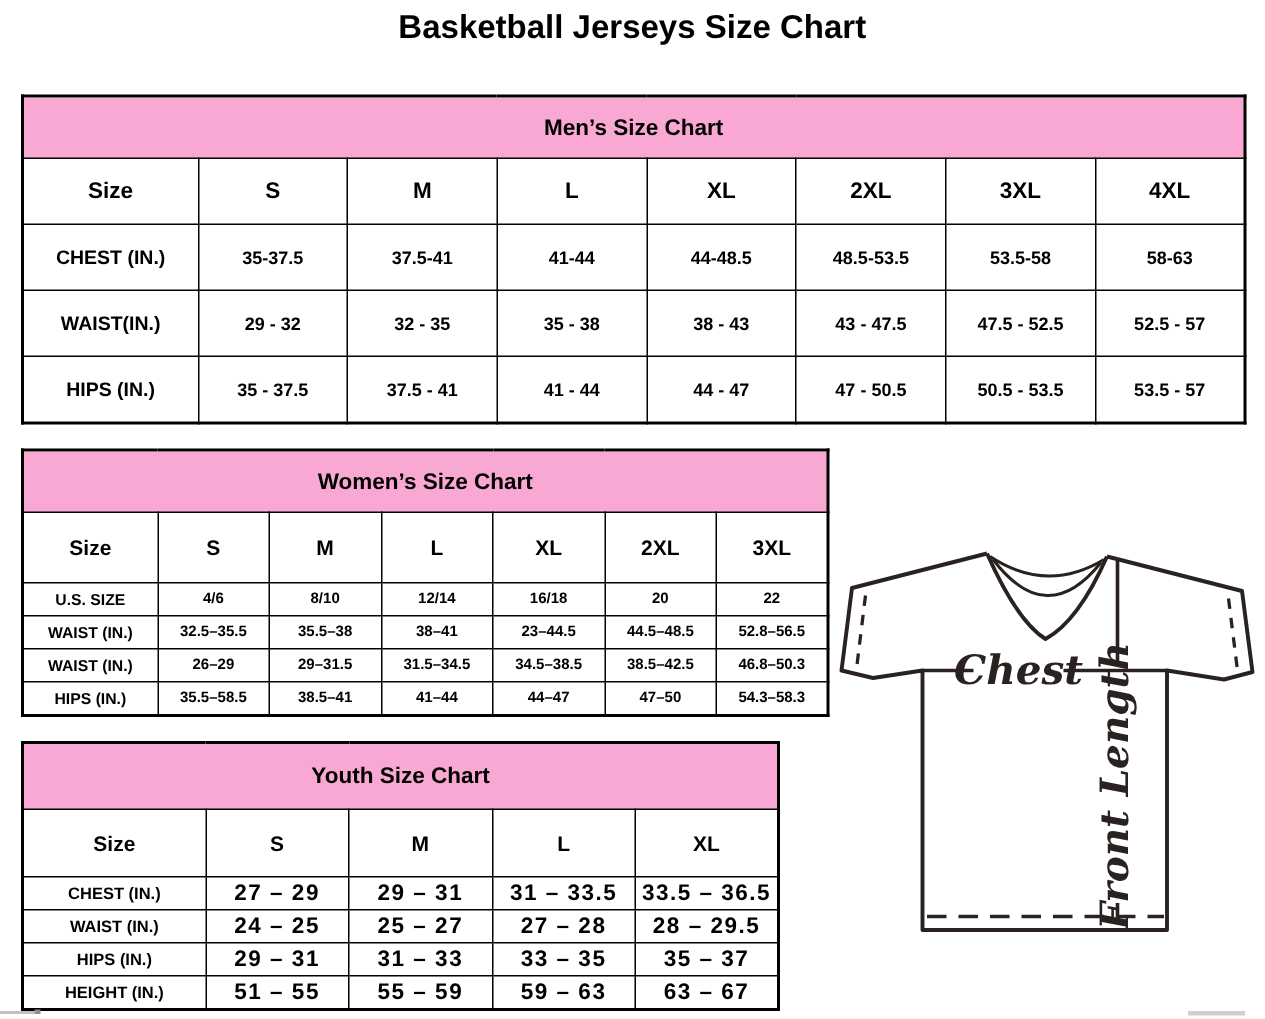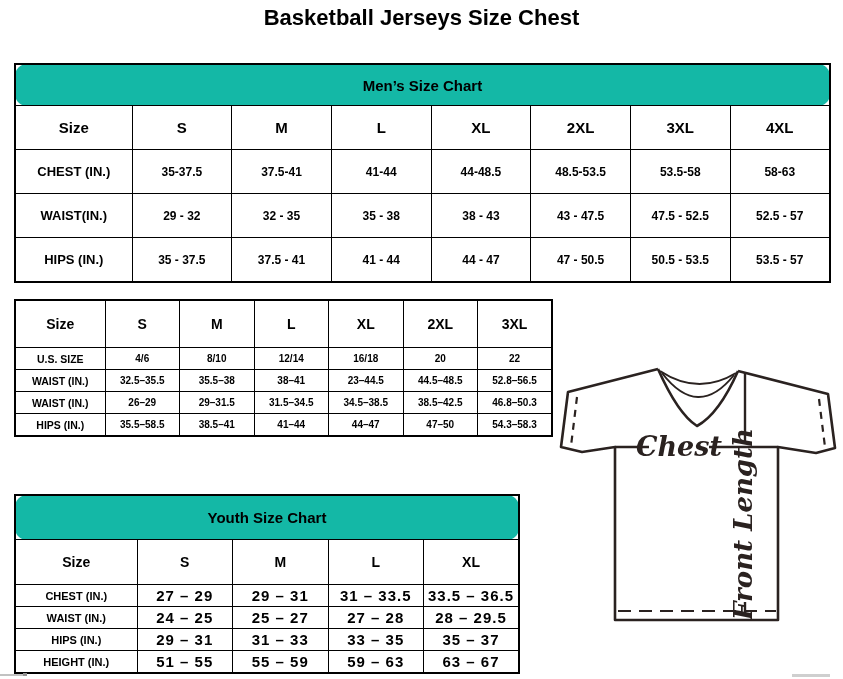--- a/index.html
+++ b/index.html
@@ -4,37 +4,37 @@
 <style>
   html,body{margin:0;padding:0;background:#fff;}
   #screen{position:relative;width:843px;height:679px;background:#ffffff;overflow:hidden;
           font-family:"Liberation Sans",sans-serif;color:#000;}
   #page-title{position:absolute;left:0;top:5px;width:843px;text-align:center;
           font-size:22px;font-weight:bold;letter-spacing:0px;}
   table.tbl{position:absolute;border-collapse:collapse;table-layout:fixed;background:#fff;
           border:2px solid #000;}
   table.tbl td{border:1px solid #000;text-align:center;vertical-align:middle;
           font-weight:bold;padding:0;overflow:hidden;white-space:nowrap;}
-  td.cap{background:#14b8a6;font-size:15px;border-radius:12px;}
+  td.cap{background:#f9a8d4;font-size:15px;}
   .h40 td{height:40px;} .h43 td{height:43px;} .h44 td{height:44px;} .h46 td{height:46px;} .h22 td{height:21px;margin-top:40px;}
   .men .hdr td{font-size:15px;} .men .data td{font-size:12px;}
   .men td.rl{font-size:13px;}
   .wom .hdr td{font-size:14px;} .wom .data td{font-size:10px;}
   .wom td.rl{font-size:10.5px;}
   .yth .hdr td{font-size:14px;} .yth .data td{font-size:15px;letter-spacing:1px;}
   .yth td.rl{font-size:11px;letter-spacing:0;}
   .sliver{position:absolute;}
   svg text{font-family:"DejaVu Serif","Liberation Serif",serif;font-style:italic;font-weight:bold;fill:#2a2220;}
 </style>
 </head>
 <body>
 
 <div id="screen">
 
-  <div id="page-title">Basketball Jerseys Size Chest</div>
+  <div id="page-title">Basketball Jerseys Size Chart</div>
 
   <table class="tbl men" style="left:14px;top:63px;width:815px;">
     <colgroup>
       <col style="width:117px">
         <col style="width:99.7px">
         <col style="width:99.7px">
         <col style="width:99.7px">
       <col style="width:99.7px">
         <col style="width:99.7px">
         <col style="width:99.7px">
@@ -91,20 +91,23 @@
     <colgroup>
       <col style="width:90px">
         <col style="width:74.5px">
         <col style="width:74.5px">
         <col style="width:74.5px">
       <col style="width:74.5px">
         <col style="width:74.5px">
         <col style="width:74.5px">
     </colgroup>
     <tbody>
+        <tr class="h40">
+          <td class="cap" colspan="7">Women’s Size Chart</td>
+        </tr>
     <tr class="hdr h46">
       <td>Size</td>
       <td>S</td>
       <td>M</td>
       <td>L</td>
       <td>XL</td>
       <td>2XL</td>
       <td>3XL</td>
     </tr>
     <tr class="data h22">

